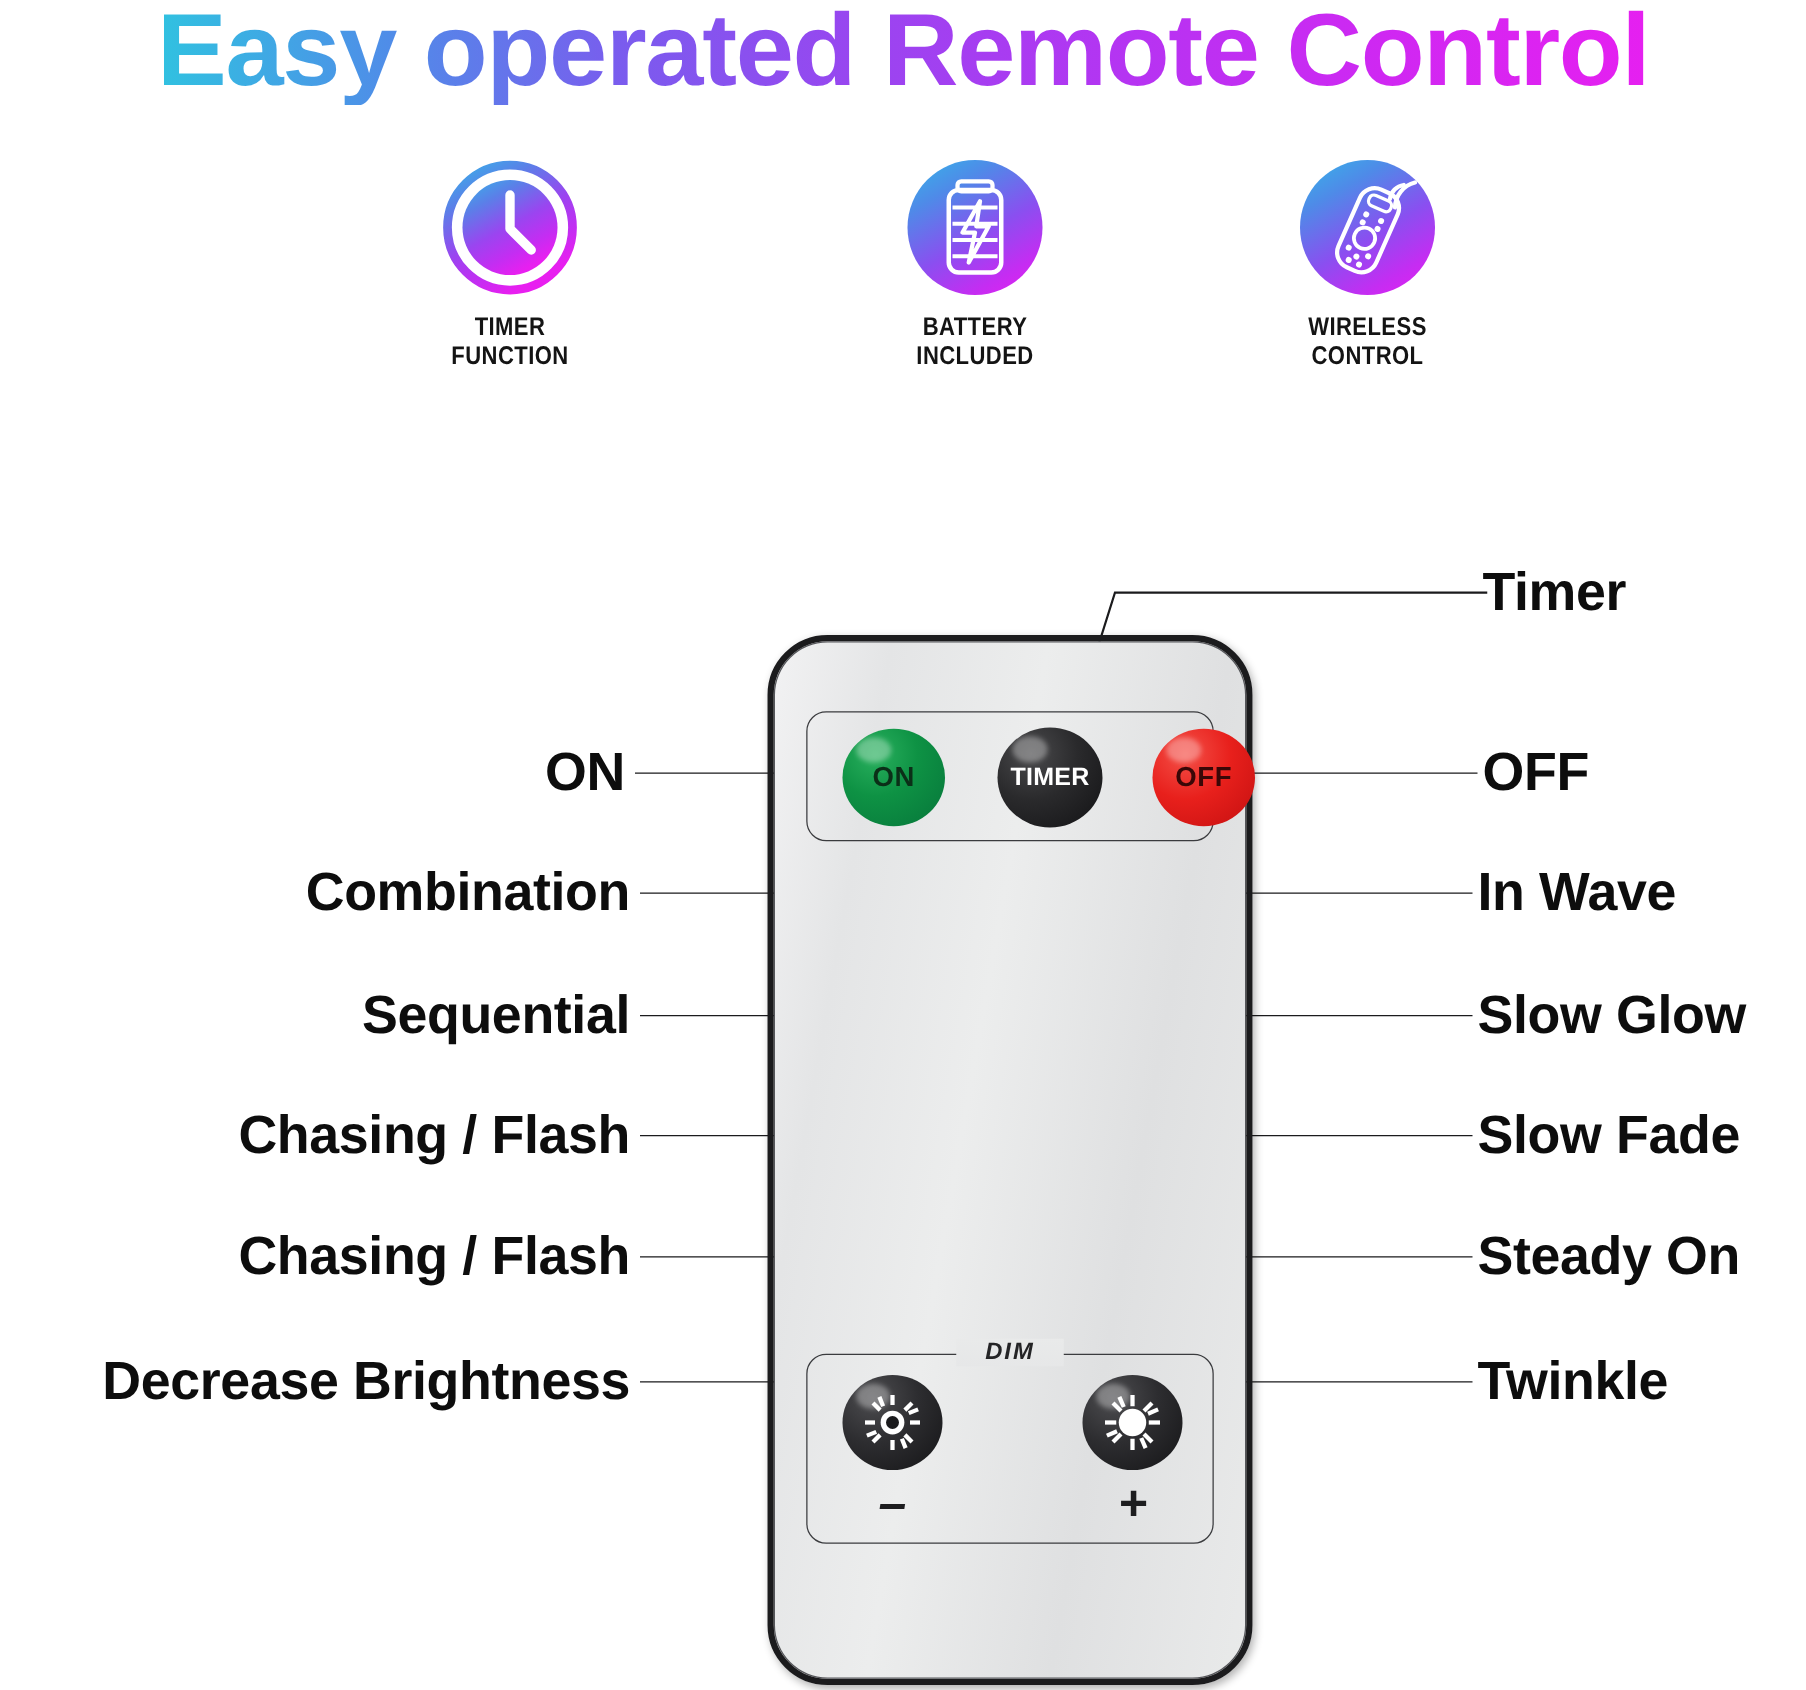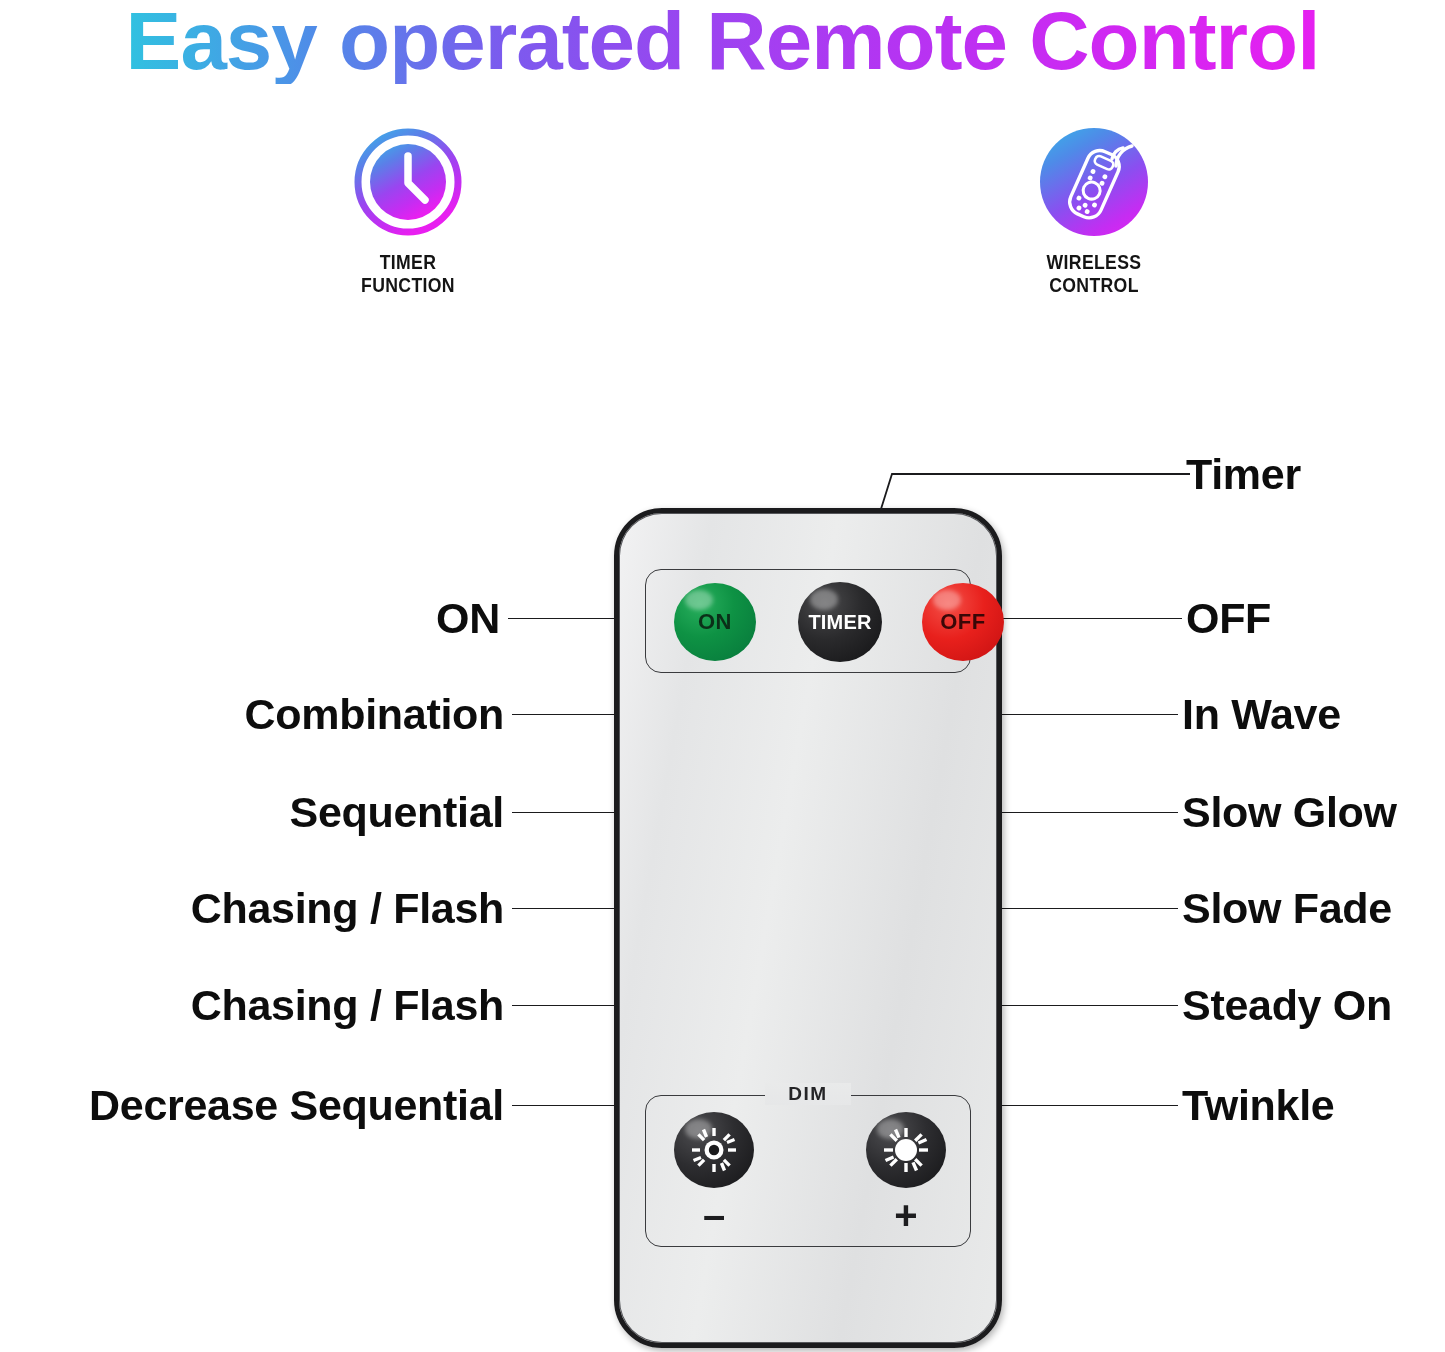--- a/index.html
+++ b/index.html
@@ -69,21 +69,21 @@
     border:5px solid #1b1b1d;
     box-shadow:0 0 0 1px #55565a inset, 2px 3px 7px rgba(0,0,0,0.3);
   }
   .panel {
     position:absolute; left:26px; right:26px;
     border:1.6px solid #3a3b3e;
     border-radius:16px;
   }
   .panel-top  { top:56px;  height:104px; }
   .panel-mode { top:170px; height:390px; }
-  .panel-dim  { top:582px; height:152px; }
+  .panel-dim  { top:570px; height:152px;font-style:italic; }
 
   .panel-cap {
     position:absolute; left:0; right:0; top:-14px;
     text-align:center;
     font-size:19px; font-weight:bold; letter-spacing:1.6px;
     color:#242426;
     background:linear-gradient(180deg,#e9eaea,#e6e7e8);
     padding:0 4px;
     width:86px; margin:0 auto;
   }
@@ -188,20 +188,37 @@
           </defs>
           <circle cx="54" cy="54" r="50" fill="none" stroke="url(#gTimer)" stroke-width="7"></circle>
           <circle cx="54" cy="54" r="38" fill="url(#gTimer)"></circle>
           <path d="M54 28 L54 55 L71 72" fill="none" stroke="#ffffff" stroke-width="7.5" stroke-linecap="round" stroke-linejoin="round"></path>
         </svg>
       </div>
       <div class="lbl">TIMER
 FUNCTION</div>
     </div>
 
+    <div class="feature f-battery">
+      <div class="circle">
+        <svg viewBox="0 0 108 108" aria-hidden="true">
+          <rect x="40" y="17" width="28" height="8" rx="3" fill="none" stroke="#fff" stroke-width="3.4"></rect>
+          <rect x="33" y="24" width="42" height="66" rx="8" fill="none" stroke="#fff" stroke-width="3.6"></rect>
+          <g stroke="#fff" stroke-width="3.2">
+            <line x1="36" y1="38" x2="72" y2="38"></line>
+            <line x1="36" y1="51" x2="72" y2="51"></line>
+            <line x1="36" y1="64" x2="72" y2="64"></line>
+            <line x1="36" y1="77" x2="72" y2="77"></line>
+          </g>
+          <path d="M58 33 L44 58 L54 58 L49 82 L65 53 L55 53 Z" fill="none" stroke="#fff" stroke-width="3.4" stroke-linejoin="round"></path>
+        </svg>
+      </div>
+      <div class="lbl">BATTERY
+INCLUDED</div>
+    </div>
 
     <div class="feature f-wireless">
       <div class="circle">
         <svg viewBox="0 0 108 108" aria-hidden="true">
           <g transform="rotate(24 54 56)">
             <rect x="38" y="22" width="33" height="68" rx="13" fill="none" stroke="#fff" stroke-width="3.4"></rect>
             <rect x="45" y="28" width="19" height="9" rx="4" fill="none" stroke="#fff" stroke-width="2.6"></rect>
             <circle cx="48" cy="45" r="2.4" fill="#fff"></circle>
             <circle cx="61" cy="45" r="2.4" fill="#fff"></circle>
             <circle cx="48" cy="52" r="2.4" fill="#fff"></circle>
@@ -309,21 +326,21 @@
   <div class="callout left" style="left:0; top:788px; width:504px;">
     <div class="ctext">Sequential</div>
   </div>
   <div class="callout left" style="left:0; top:884px; width:504px;">
     <div class="ctext">Chasing / Flash</div>
   </div>
   <div class="callout left" style="left:0; top:981px; width:504px;">
     <div class="ctext">Chasing / Flash</div>
   </div>
   <div class="callout left" style="left:0; top:1081px; width:504px;">
-    <div class="ctext">Decrease Sequential</div>
+    <div class="ctext">Decrease Brightness</div>
   </div>
 
   <div class="callout right" style="left:1186px; top:450px; width:260px;">
     <div class="ctext">Timer</div>
   </div>
   <div class="callout right" style="left:1186px; top:594px; width:260px;">
     <div class="ctext">OFF</div>
   </div>
   <div class="callout right" style="left:1182px; top:690px; width:264px;">
     <div class="ctext">In Wave</div>

